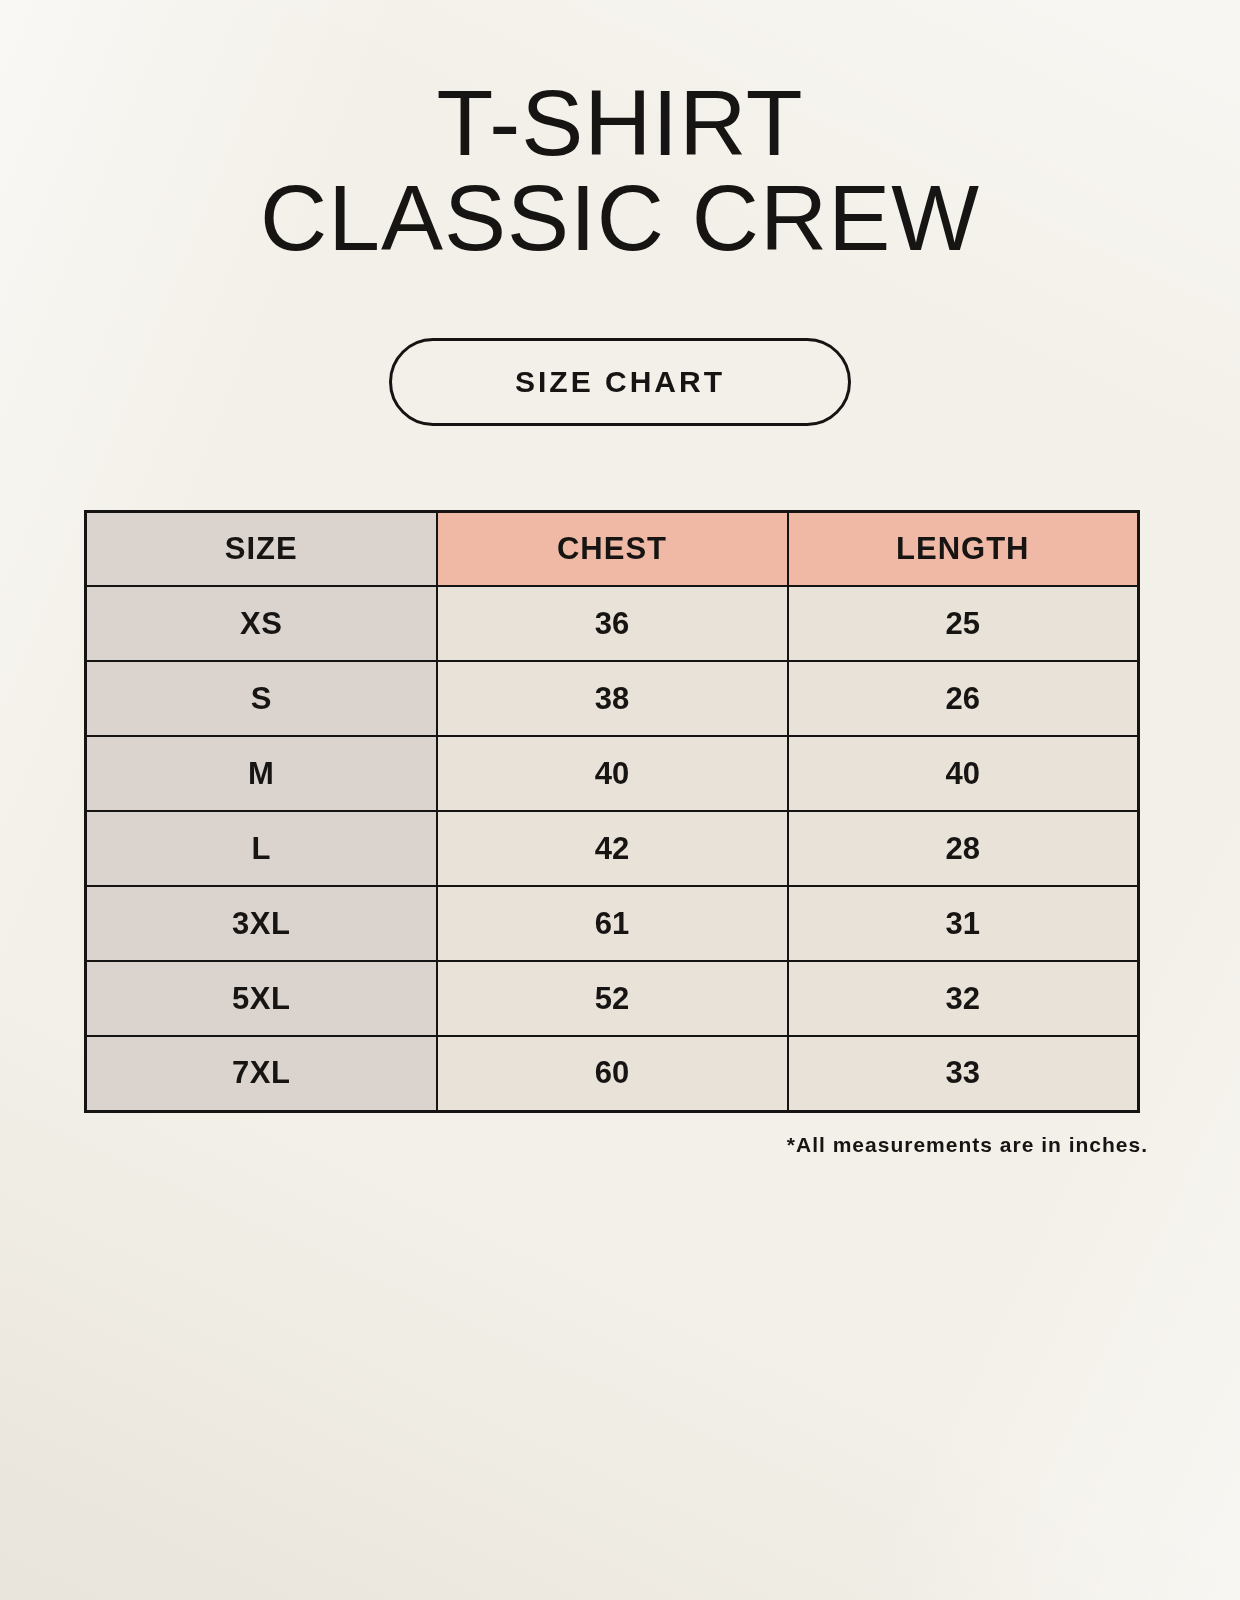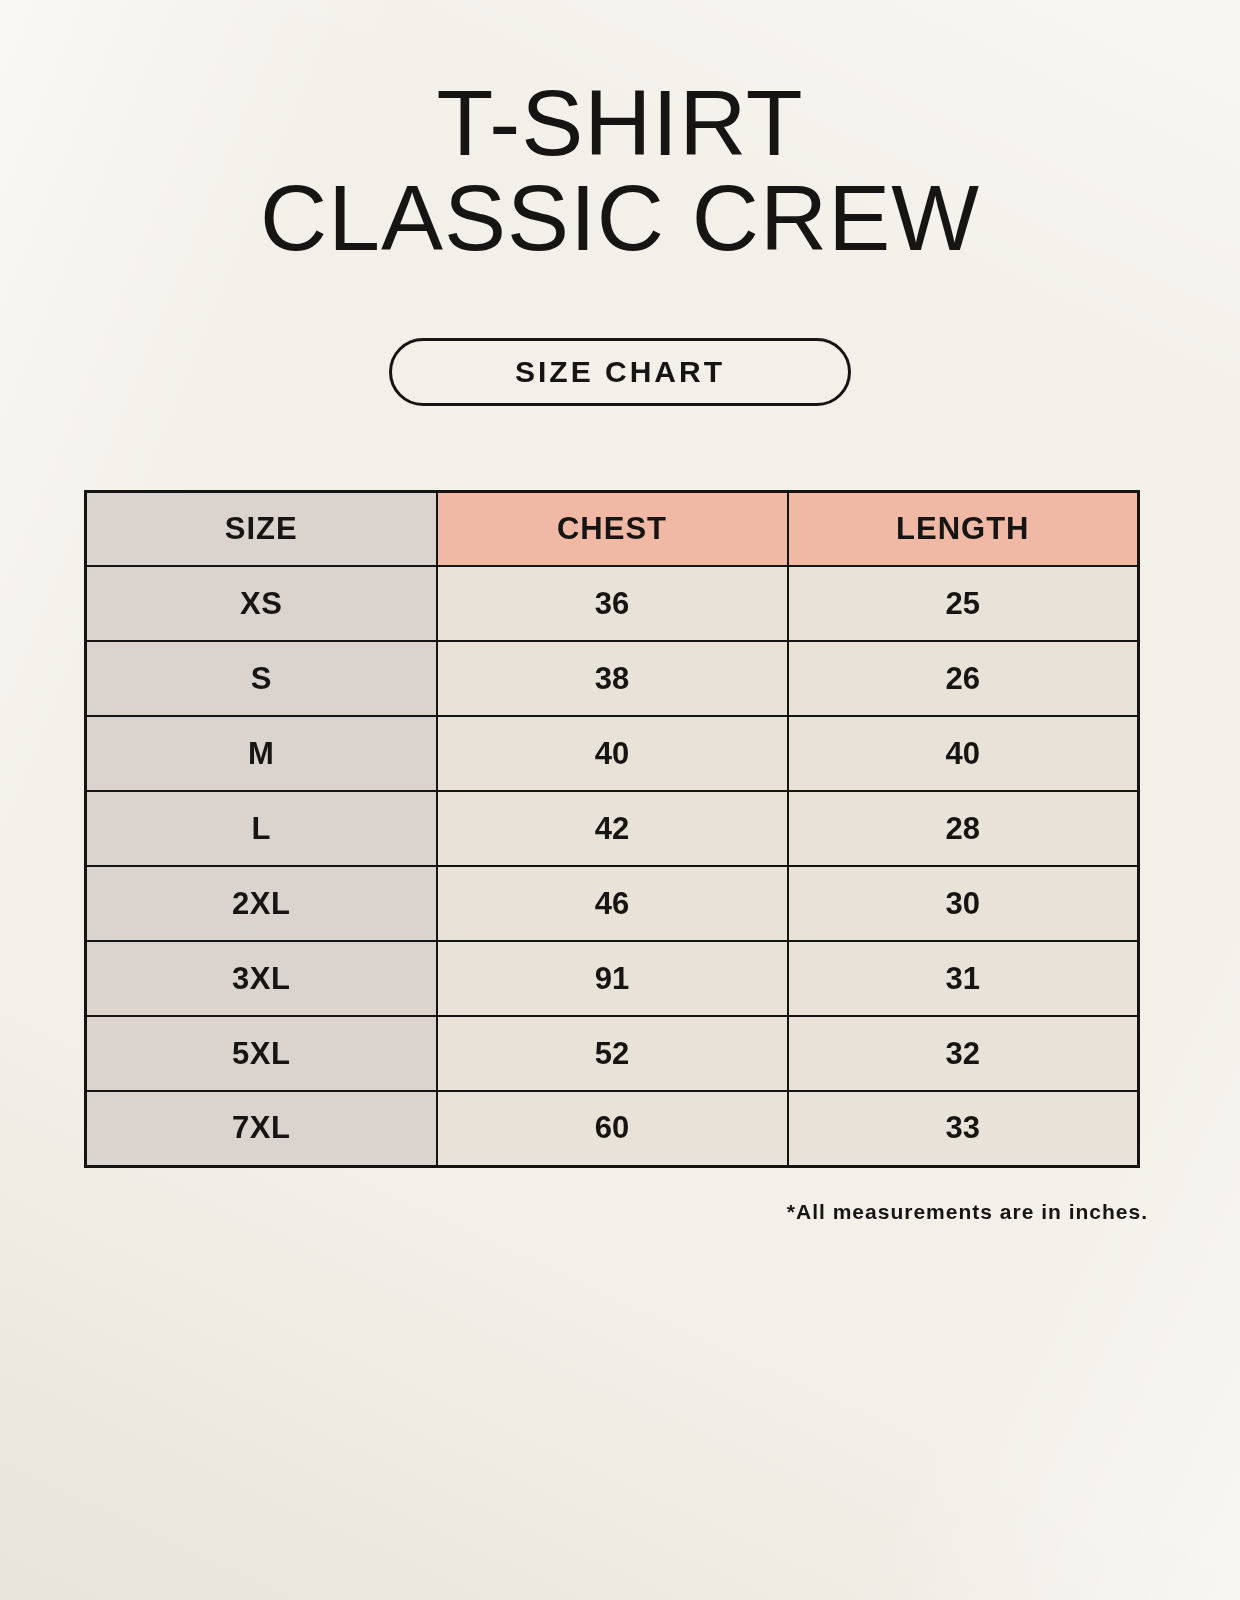--- a/index.html
+++ b/index.html
@@ -49,21 +49,21 @@
     font-weight: 500;
     letter-spacing: 1px;
     color: var(--text, #171513);
   }
   .title .title-line { display: block; }
   .pill {
     display: flex;
     align-items: center;
     justify-content: center;
     width: 462px;
-    height: 68px;
+    height: 88px;
     margin: 72px auto 0 auto;
     border: 3px solid var(--border, #161412);
     border-radius: 44px;
     background: transparent;
     cursor: pointer;
   }
   .pill span {
     font-size: 30px;
     font-weight: 600;
     letter-spacing: 3px;
@@ -96,21 +96,21 @@
     background: var(--size-col-bg, #dbd4ce);
     font-weight: 700;
     letter-spacing: 0.5px;
   }
   tbody td {
     background: var(--value-cell-bg, #e9e2d8);
     font-weight: 700;
   }
   .footnote {
     width: 1056px;
-    margin: 32px auto 0 auto;
+    margin: 20px auto 0 auto;
     text-align: right;
     font-size: 21px;
     font-weight: 600;
     letter-spacing: 1px;
   }
 </style>
 </head>
 <body>
 
 <div class="page">
@@ -148,27 +148,22 @@
             <th scope="row">M</th>
             <td>40</td>
             <td>40</td>
           </tr>
           <tr>
             <th scope="row">L</th>
             <td>42</td>
             <td>28</td>
           </tr>
           <tr>
-            <th scope="row">2XL</th>
-            <td>46</td>
-            <td>30</td>
-          </tr>
-          <tr>
             <th scope="row">3XL</th>
-            <td>91</td>
+            <td>61</td>
             <td>31</td>
           </tr>
           <tr>
             <th scope="row">5XL</th>
             <td>52</td>
             <td>32</td>
           </tr>
           <tr>
             <th scope="row">7XL</th>
             <td>60</td>

